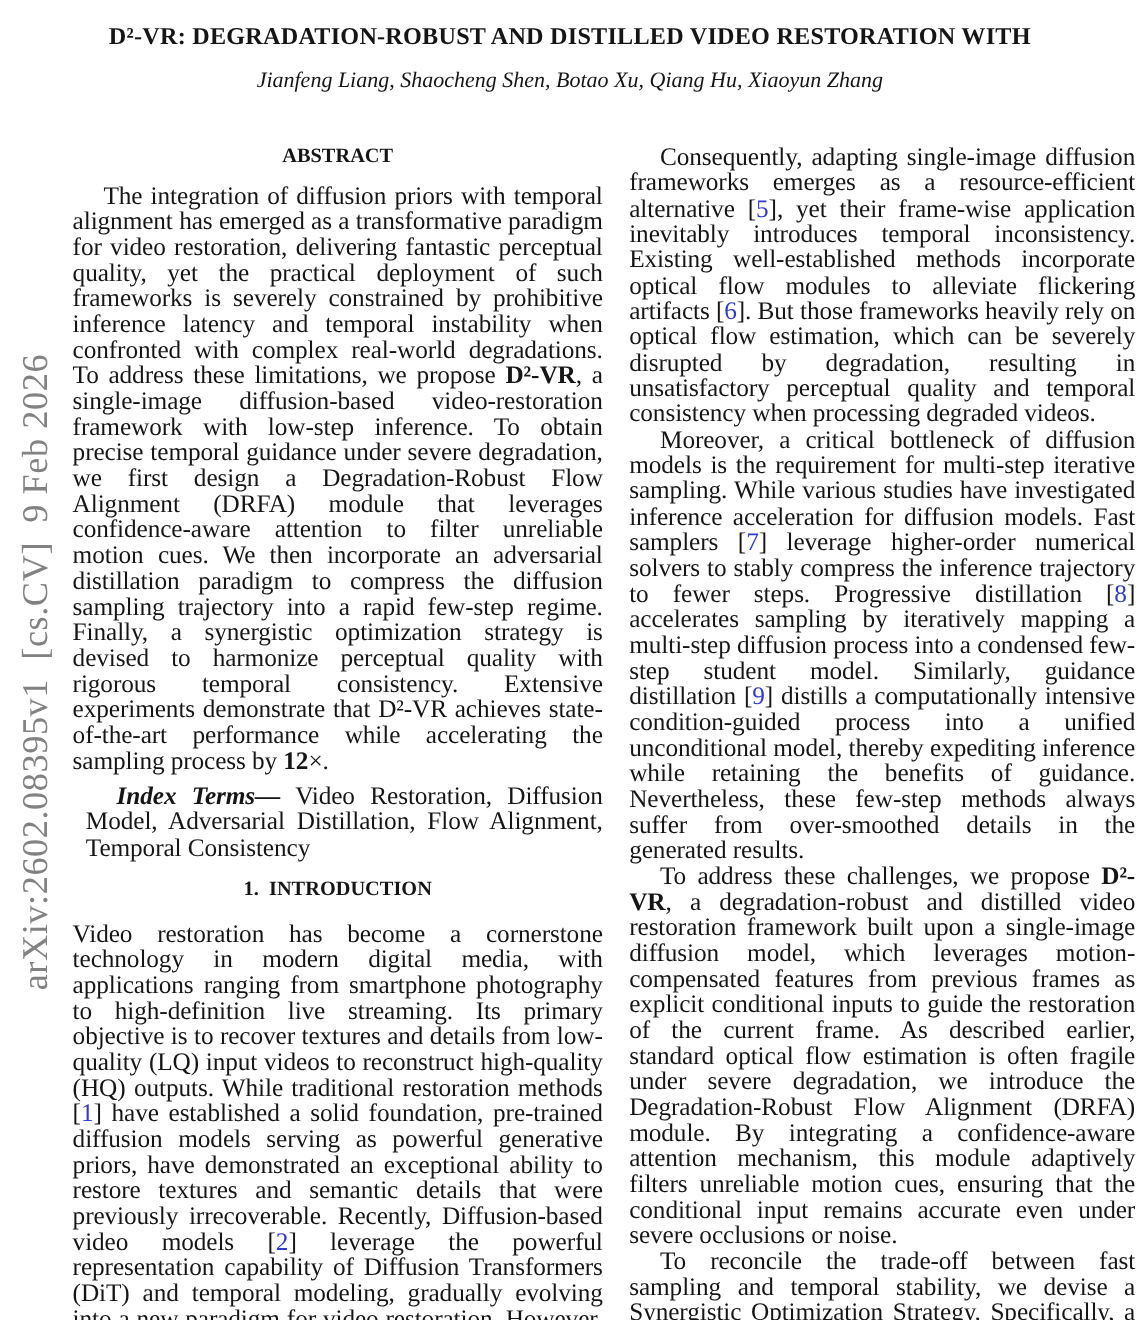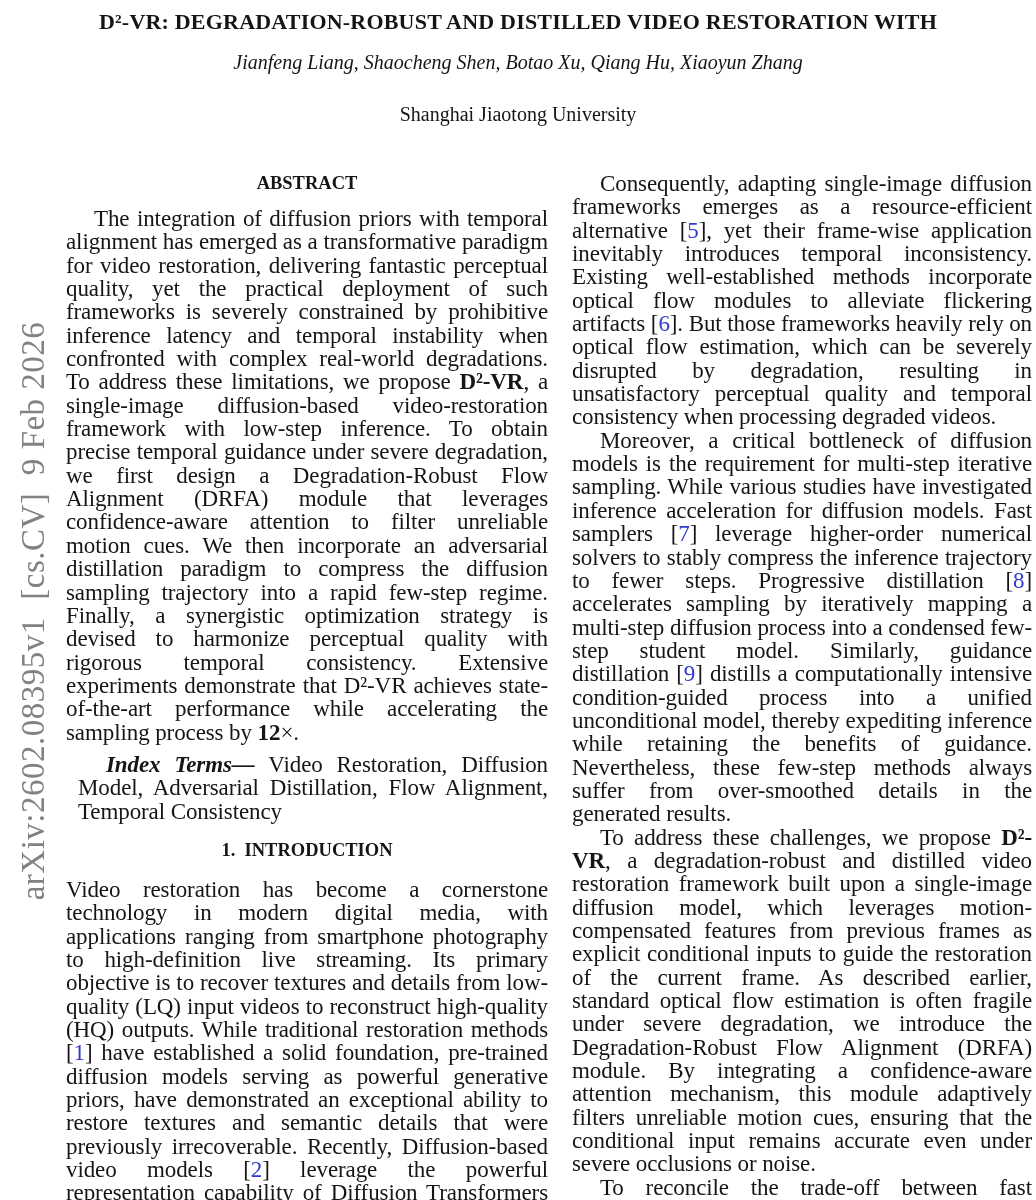--- a/index.html
+++ b/index.html
@@ -26,21 +26,21 @@
     width:770px;
     height:42px;
     transform:rotate(-90deg);
     text-align:center;
     font-size:33px;
     line-height:42px;
     color:var(--watermark-color);
     white-space:pre;
     letter-spacing:0.5px;
   }
-  .header{ text-align:center; padding-top:8px; }
+  .header{ text-align:center; padding-top:19px; }
   .title{
     font-weight:700;
     font-size:22px;
     line-height:27px;
     letter-spacing:0.2px;
   }
   .authors{
     font-style:italic;
     font-size:20px;
     margin-top:16px;
@@ -84,21 +84,20 @@
 
 <div class="page">
 
   <div class="watermark">arXiv:2602.08395v1  [cs.CV]  9 Feb 2026</div>
 
   <div class="header">
     <div class="title">
       <div>D²-VR: DEGRADATION-ROBUST AND DISTILLED VIDEO RESTORATION WITH</div>
     </div>
     <div class="authors">Jianfeng Liang, Shaocheng Shen, Botao Xu, Qiang Hu, Xiaoyun Zhang</div>
-    <div class="affiliation">Shanghai Jiaotong University</div>
   </div>
 
   <div class="columns">
 
     <div class="col-left">
       <div class="col-heading abstract-heading">ABSTRACT</div>
       <p class="body"><span>The integration of diffusion priors with temporal alignment has emerged as a transformative paradigm for video restoration, delivering fantastic perceptual quality, yet the practical deployment of such frameworks is severely constrained by prohibitive inference latency and temporal instability when confronted with complex real-world degradations. To address these limitations, we propose </span><span class="seg-bold">D²-VR</span><span>, a single-image diffusion-based video-restoration framework with low-step inference. To obtain precise temporal guidance under severe degradation, we first design a Degradation-Robust Flow Alignment (DRFA) module that leverages confidence-aware attention to filter unreliable motion cues. We then incorporate an adversarial distillation paradigm to compress the diffusion sampling trajectory into a rapid few-step regime. Finally, a synergistic optimization strategy is devised to harmonize perceptual quality with rigorous temporal consistency. Extensive experiments demonstrate that D²-VR achieves state-of-the-art performance while accelerating the sampling process by </span><span class="seg-bold">12</span><span>×.</span></p>
       <p class="body spaced-before"><span class="seg-bolditalic">Index Terms—</span><span> Video Restoration, Diffusion Model, Adversarial Distillation, Flow Alignment, Temporal Consistency</span></p>
       <div class="col-heading section-heading">1.  INTRODUCTION</div>
       <p class="body noindent"><span>Video restoration has become a cornerstone technology in modern digital media, with applications ranging from smartphone photography to high-definition live streaming. Its primary objective is to recover textures and details from low-quality (LQ) input videos to reconstruct high-quality (HQ) outputs. While traditional restoration methods [</span><span class="seg-cite">1</span><span>] have established a solid foundation, pre-trained diffusion models serving as powerful generative priors, have demonstrated an exceptional ability to restore textures and semantic details that were previously irrecoverable. Recently, Diffusion-based video models [</span><span class="seg-cite">2</span><span>] leverage the powerful representation capability of Diffusion Transformers (DiT) and temporal modeling, gradually evolving into a new paradigm for video restoration. However, these models [</span><span class="seg-cite">3</span><span>, </span><span class="seg-cite">4</span><span>] typically incur massive parameter footprints and substantial memory requisites, rendering their deployment on consumer-grade GPUs prohibitive.</span></p>

